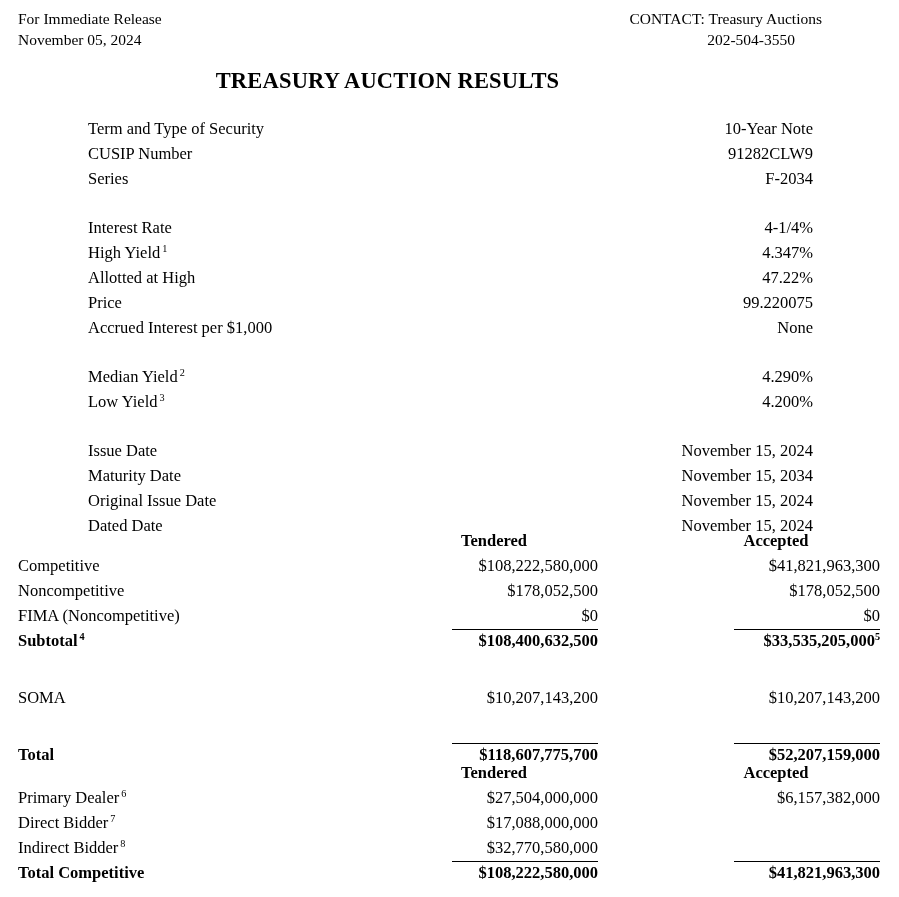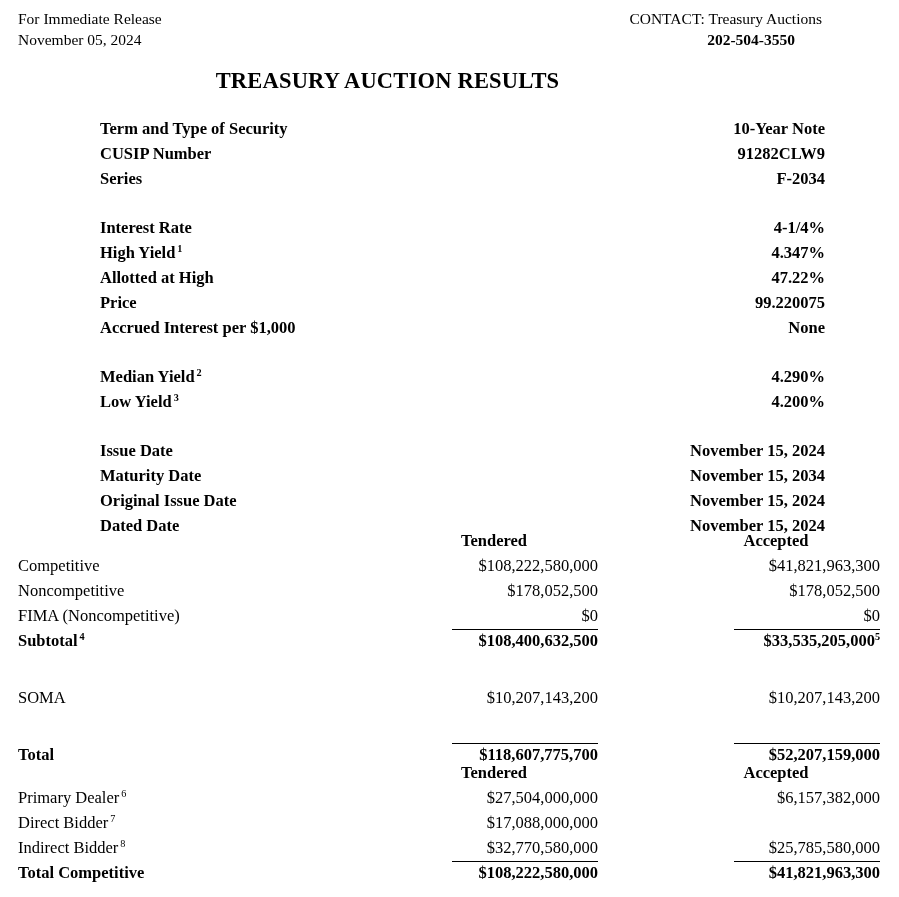--- a/index.html
+++ b/index.html
@@ -44,42 +44,40 @@
     left: 420px;
     top: 0;
     width: 402px;
     font-size: 15.5px;
     line-height: 21px;
     text-align: right;
   }
   .header-right .phone {
     display: block;
     padding-right: 27px;
-    font-weight: bold;
   }
 
   
   .doc-title {
     position: absolute;
     top: 68px;
     left: 0;
     width: 775px;
     text-align: center;
     font-size: 22.5px;
     font-weight: bold;
     letter-spacing: 0.2px;
   }
 
   
   .details {
     position: absolute;
     top: 116px;
-    left: 12px;
+    left: 0;
     width: 817px;
-    font-weight: bold;
   }
   .detail-group { margin-bottom: 24px; }
   .detail-group:last-child { margin-bottom: 0; }
 
   .drow {
     display: flex;
     align-items: baseline;
     height: 25px;
     line-height: 25px;
     font-size: 16.5px;
@@ -327,21 +325,20 @@
     </div>
 
     <div class="mrow">
       <span class="mlabel"><span>Direct Bidder</span><sup>7</sup></span>
       <span class="mcol-tendered">$17,088,000,000</span>
     </div>
 
     <div class="mrow">
       <span class="mlabel"><span>Indirect Bidder</span><sup>8</sup></span>
       <span class="mcol-tendered">$32,770,580,000</span>
-      <span class="mcol-accepted">$25,785,580,000</span>
     </div>
 
     <div class="mrow">
       <span class="rule tendered"></span>
       <span class="rule accepted"></span>
       <span class="mlabel bold">Total Competitive</span>
       <span class="mcol-tendered bold">$108,222,580,000</span>
       <span class="mcol-accepted bold">$41,821,963,300</span>
     </div>
 

